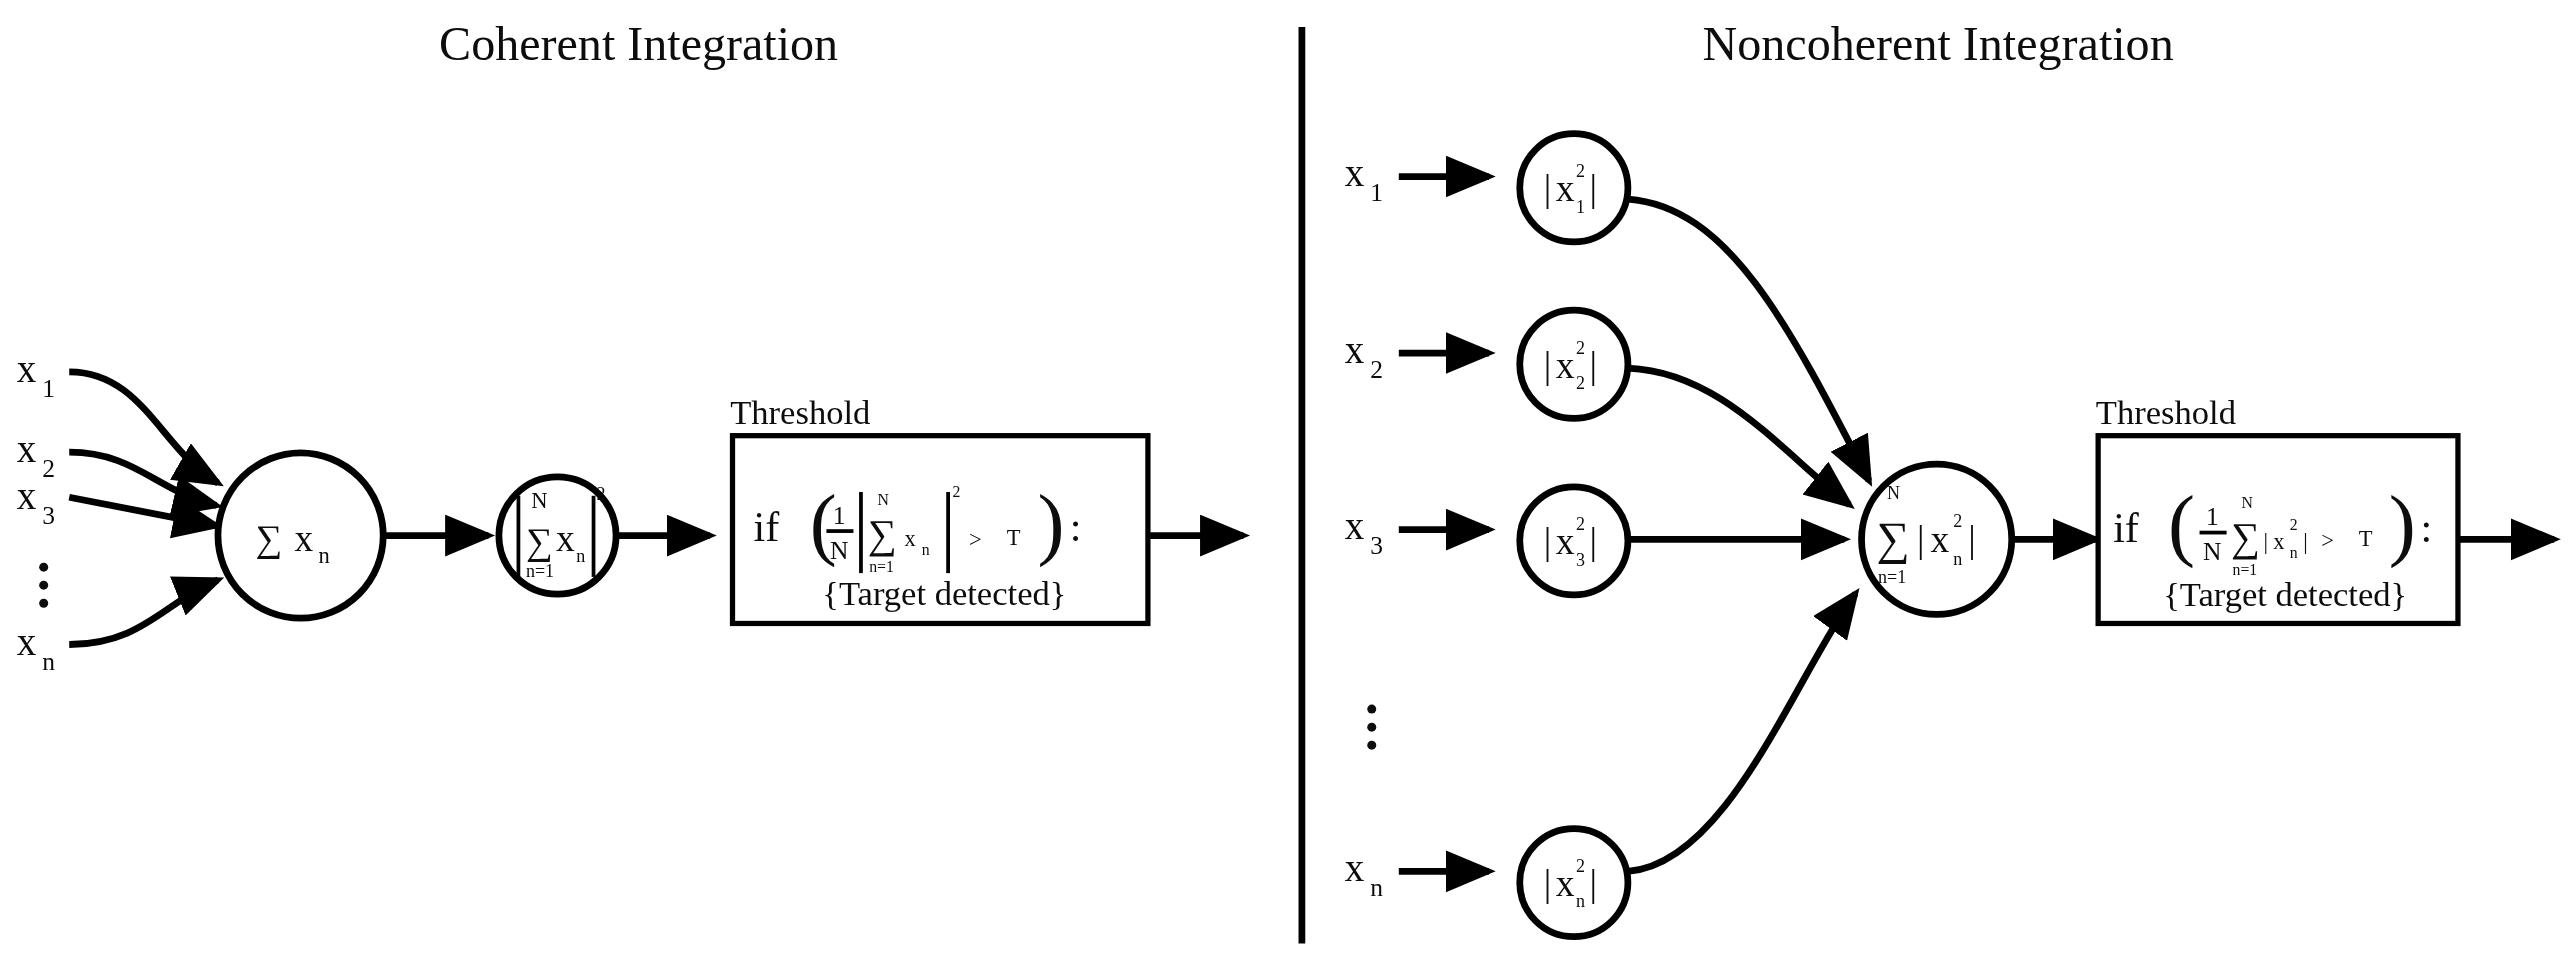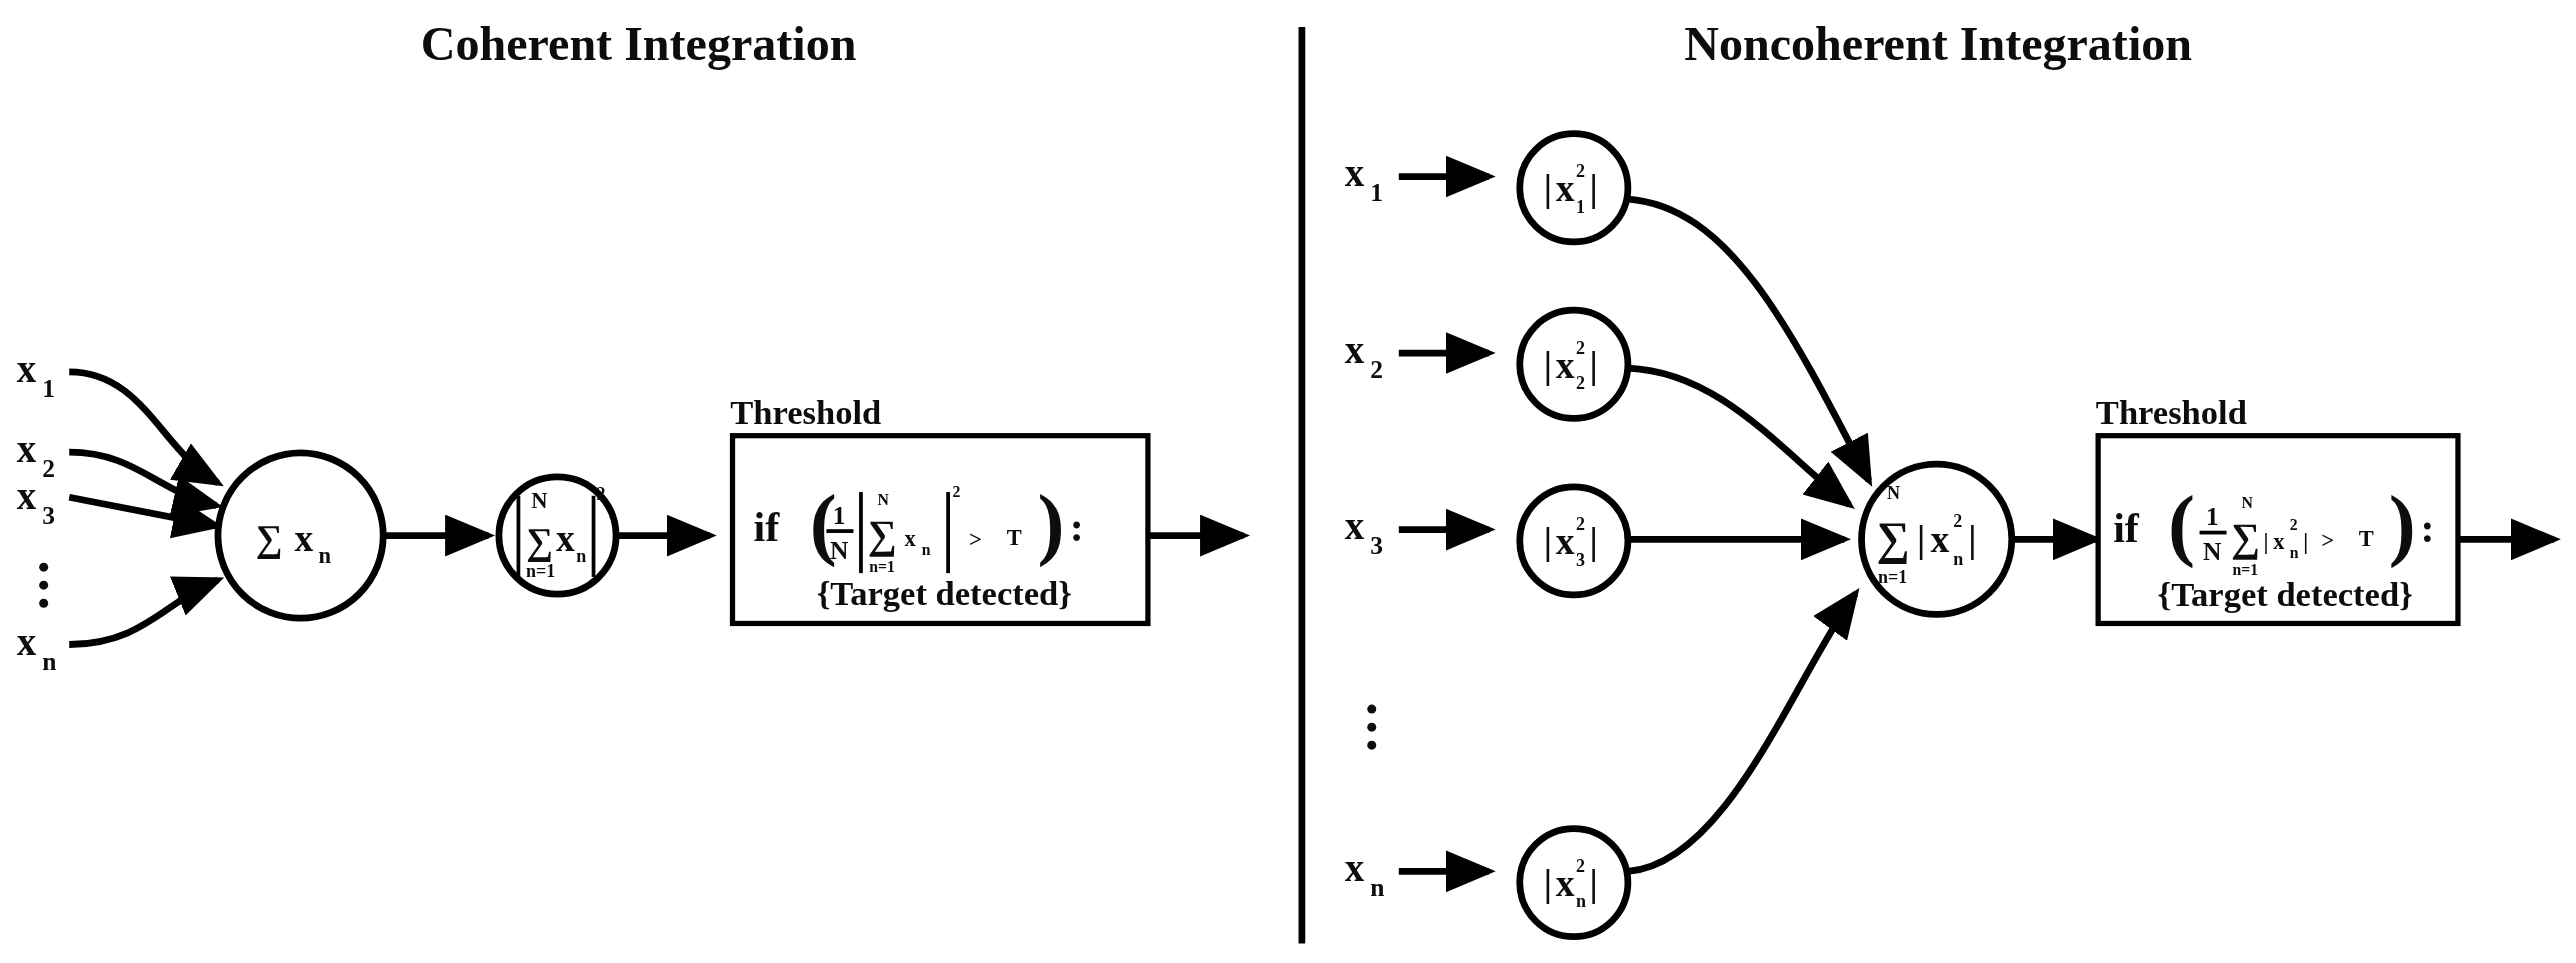--- a/index.html
+++ b/index.html
@@ -1,18 +1,18 @@
 <!DOCTYPE html>
 <html style="font-size:12px"><head>
 <meta charset="utf-8">
 <style>
   html,body{margin:0;padding:0;background:#ffffff;}
   body{width:2576px;height:963px;overflow:hidden;
        font-family:"Liberation Serif","DejaVu Serif",serif;color:#000;}
-  #stage{position:relative;width:2113px;height:963px;background:#fff;font-weight:bold;}
+  #stage{position:relative;width:2113px;height:963px;background:#fff;}
   svg#canvas{position:absolute;left:0;top:0;width:2576px;height:963px;}
   .ttl{font-family:"Liberation Serif",serif;font-size:64px;fill:#0d0d0d;}
   .lbl{font-family:"Liberation Serif",serif;font-size:52px;fill:#0d0d0d;}
   .lblsub{font-family:"Liberation Serif",serif;font-size:34px;fill:#0d0d0d;}
   .node{font-family:"Liberation Serif",serif;font-size:50px;fill:#0d0d0d;}
   .nodesm{font-family:"Liberation Serif",serif;font-size:30px;fill:#0d0d0d;}
   .nodexs{font-family:"Liberation Serif",serif;font-size:24px;fill:#0d0d0d;}
   .thr{font-family:"Liberation Serif",serif;font-size:46px;fill:#0d0d0d;}
   .ifw{font-family:"Liberation Serif",serif;font-size:56px;fill:#0d0d0d;}
   .frac{font-family:"Liberation Serif",serif;font-size:34px;fill:#0d0d0d;}

